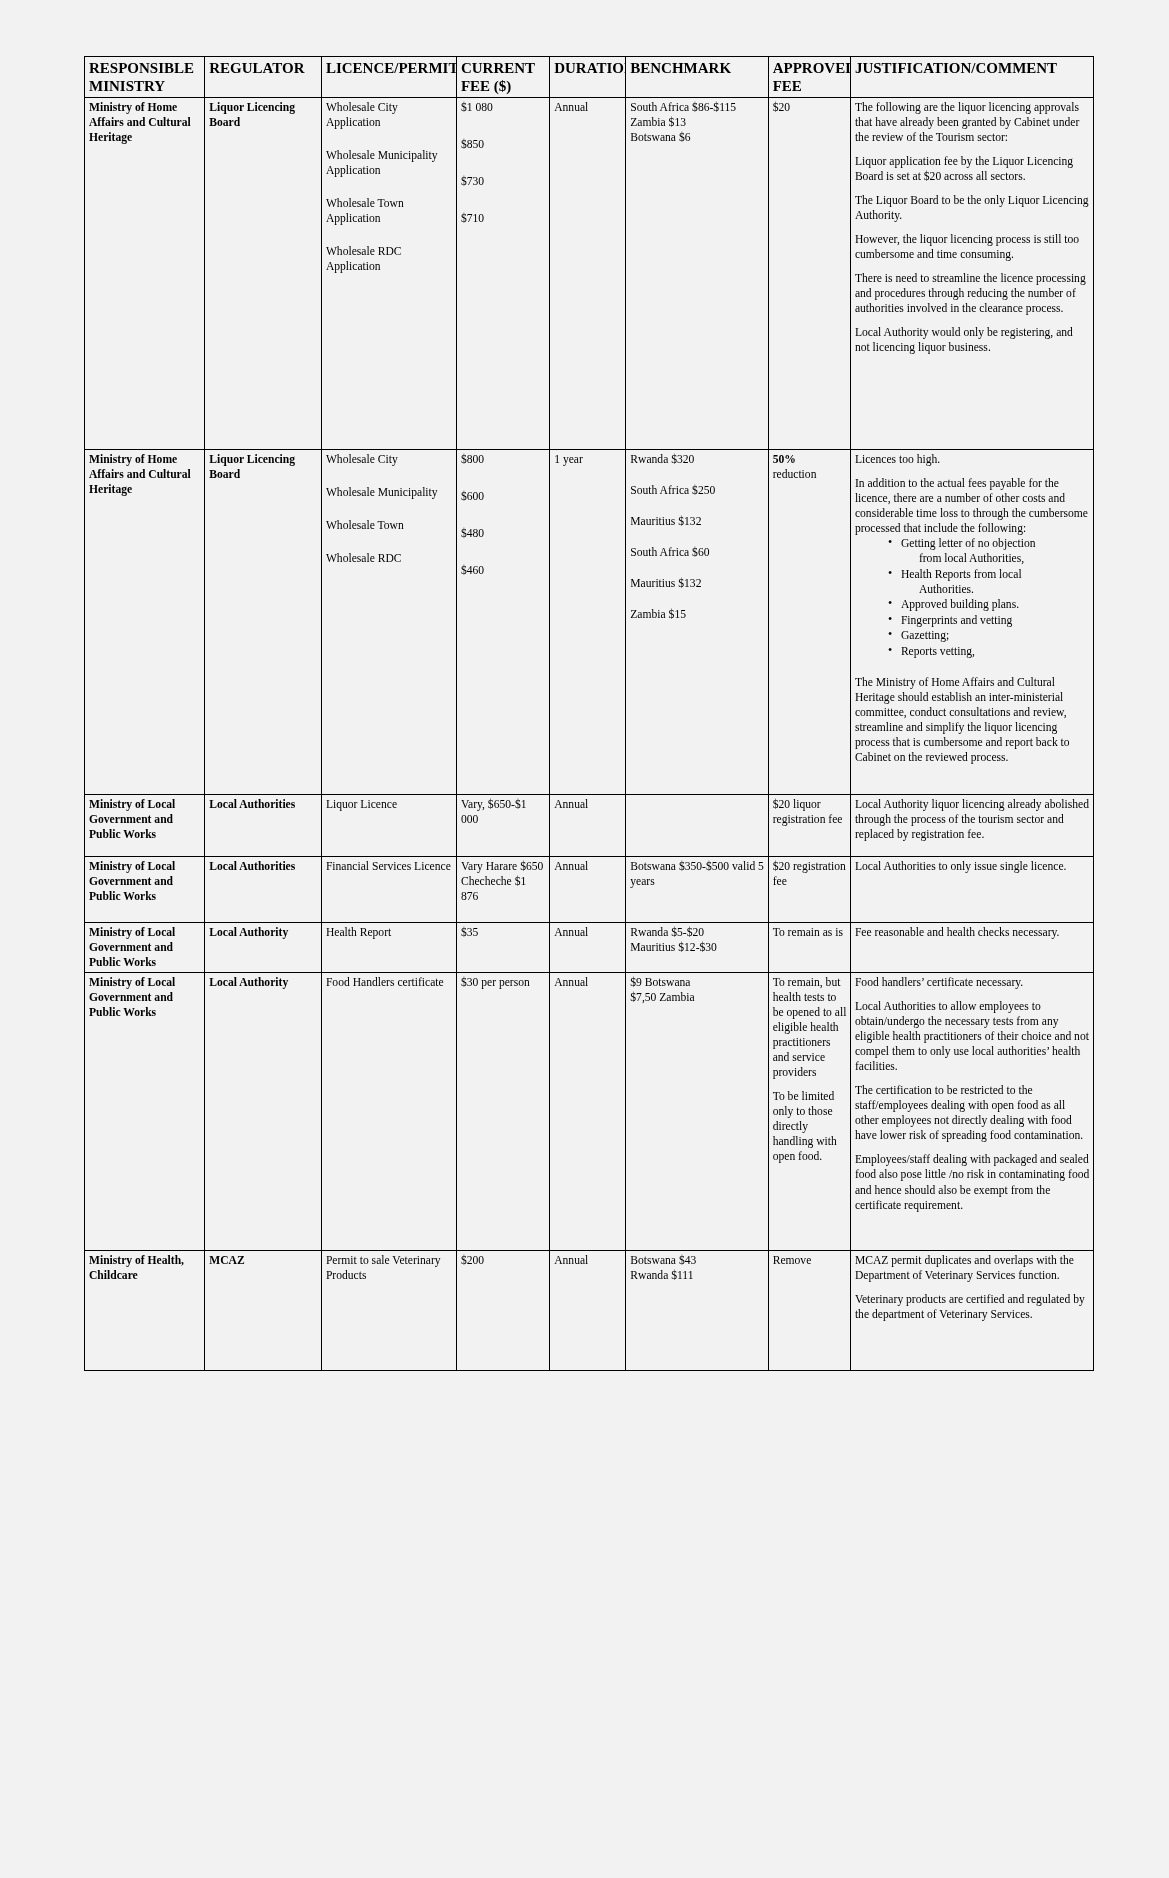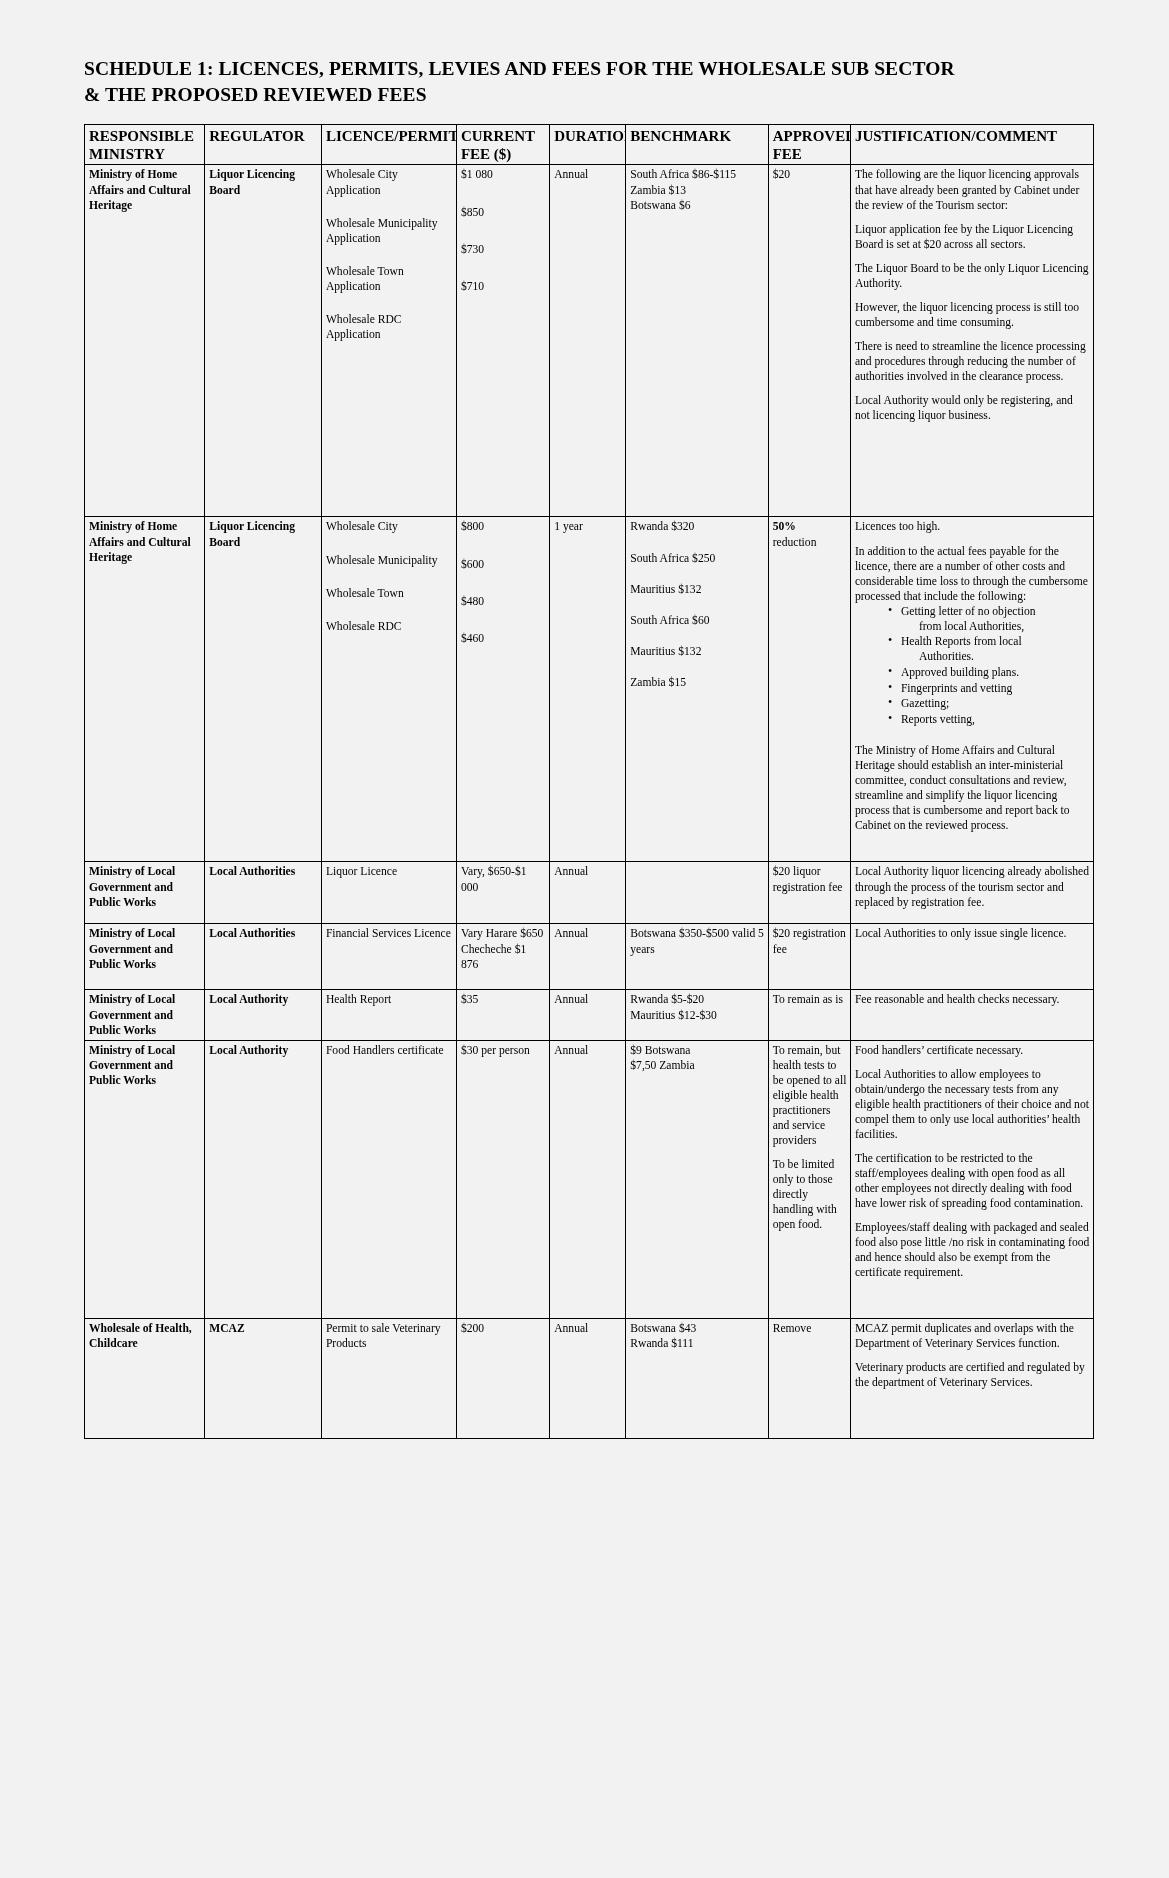--- a/index.html
+++ b/index.html
@@ -108,21 +108,20 @@
   .row-h4 { height: 66px; }
   .row-h5 { height: 44px; }
   .row-h6 { height: 278px; }
   .row-h7 { height: 120px; }
 </style>
 </head>
 <body>
 
 <div class="page">
 
-  <h1 class="doc-title">SCHEDULE 1: LICENCES, PERMITS, LEVIES AND FEES FOR THE WHOLESALE SUB SECTOR &amp; THE PROPOSED REVIEWED FEES</h1>
 
   <table class="schedule">
     <colgroup>
       <col class="c0">
         <col class="c1">
         <col class="c2">
         <col class="c3">
       <col class="c4">
         <col class="c5">
         <col class="c6">
@@ -282,21 +281,21 @@
         </td>
         <td>
           <div class="p">Food handlers’ certificate necessary.</div>
           <div class="p">Local Authorities to allow employees to obtain/undergo the necessary tests from any eligible health practitioners of their choice and not compel them to only use local authorities’ health facilities.</div>
           <div class="p">The certification to be restricted to the staff/employees dealing with open food as all other employees not directly dealing with food have lower risk of spreading food contamination.</div>
           <div class="p">Employees/staff dealing with packaged and sealed food also pose little /no risk in contaminating food and hence should also be exempt from the certificate requirement.</div>
         </td>
       </tr>
 
       <tr>
-        <td class="ministry row-h7">Wholesale of Health, Childcare</td>
+        <td class="ministry row-h7">Ministry of Health, Childcare</td>
         <td class="regulator">MCAZ</td>
         <td>Permit to sale Veterinary Products</td>
         <td>$200</td>
         <td>Annual</td>
         <td>
           <div>Botswana $43</div>
           <div>Rwanda $111</div>
         </td>
         <td>Remove</td>
         <td>

